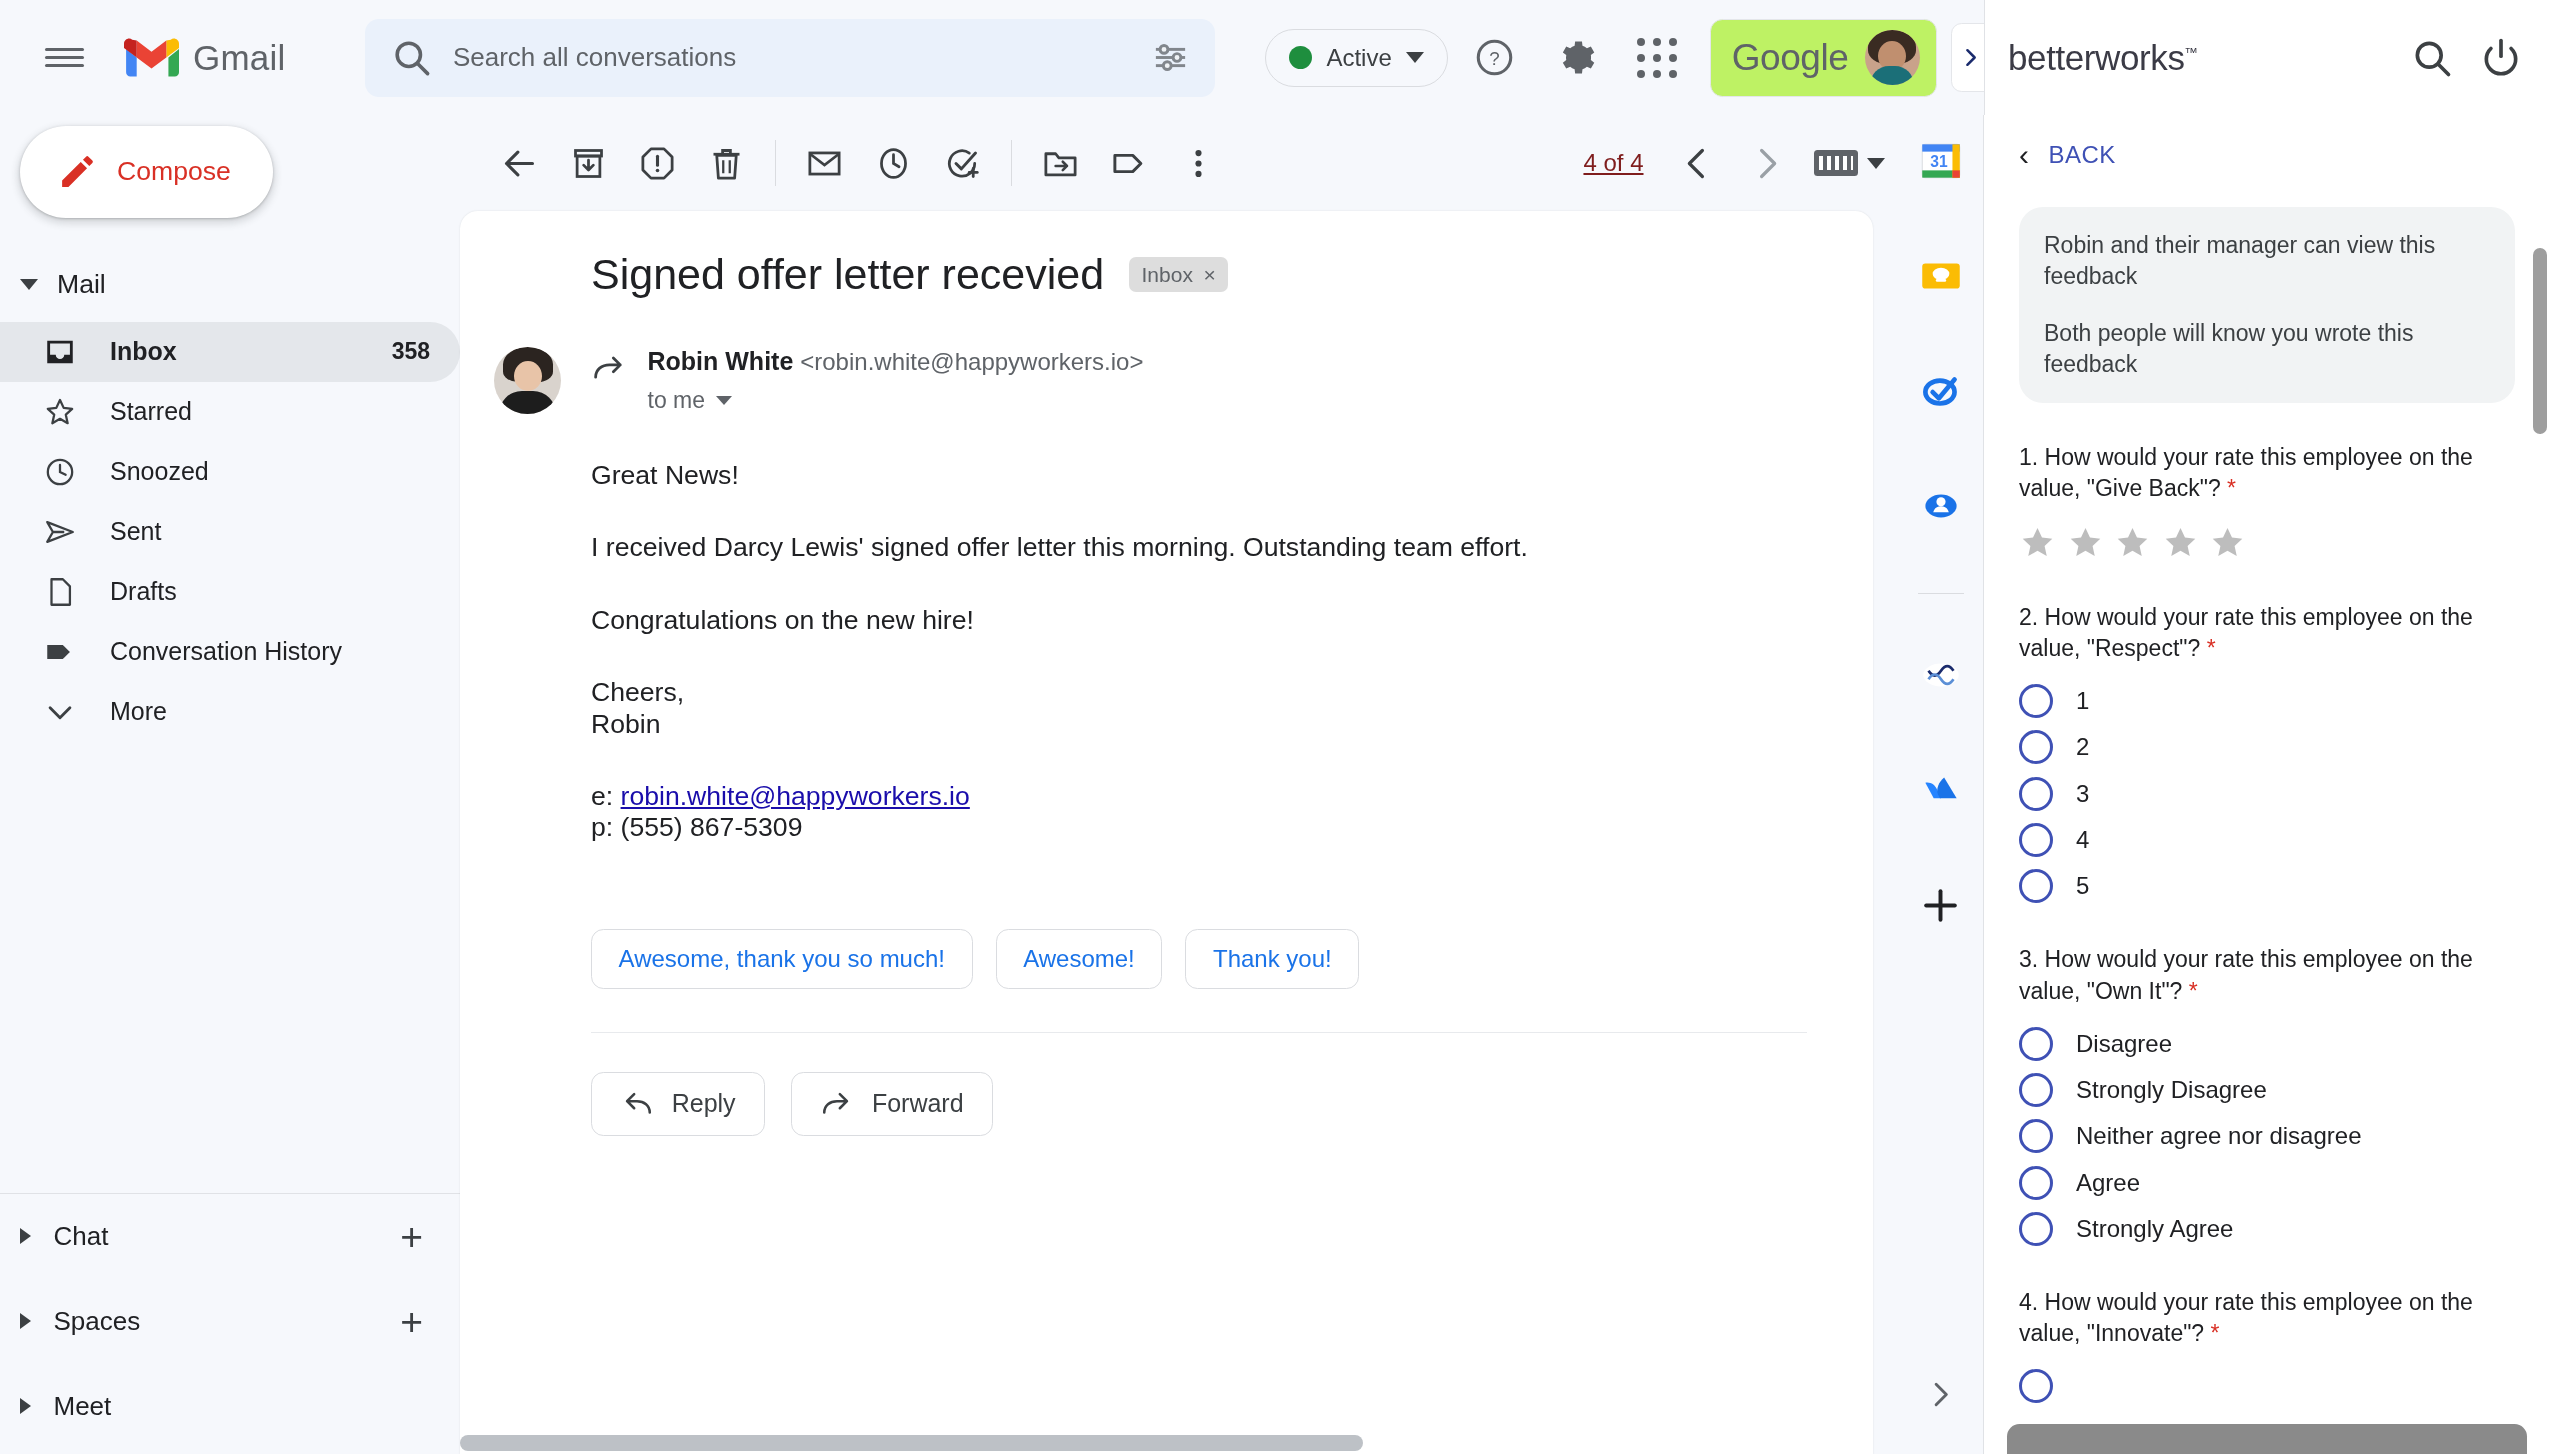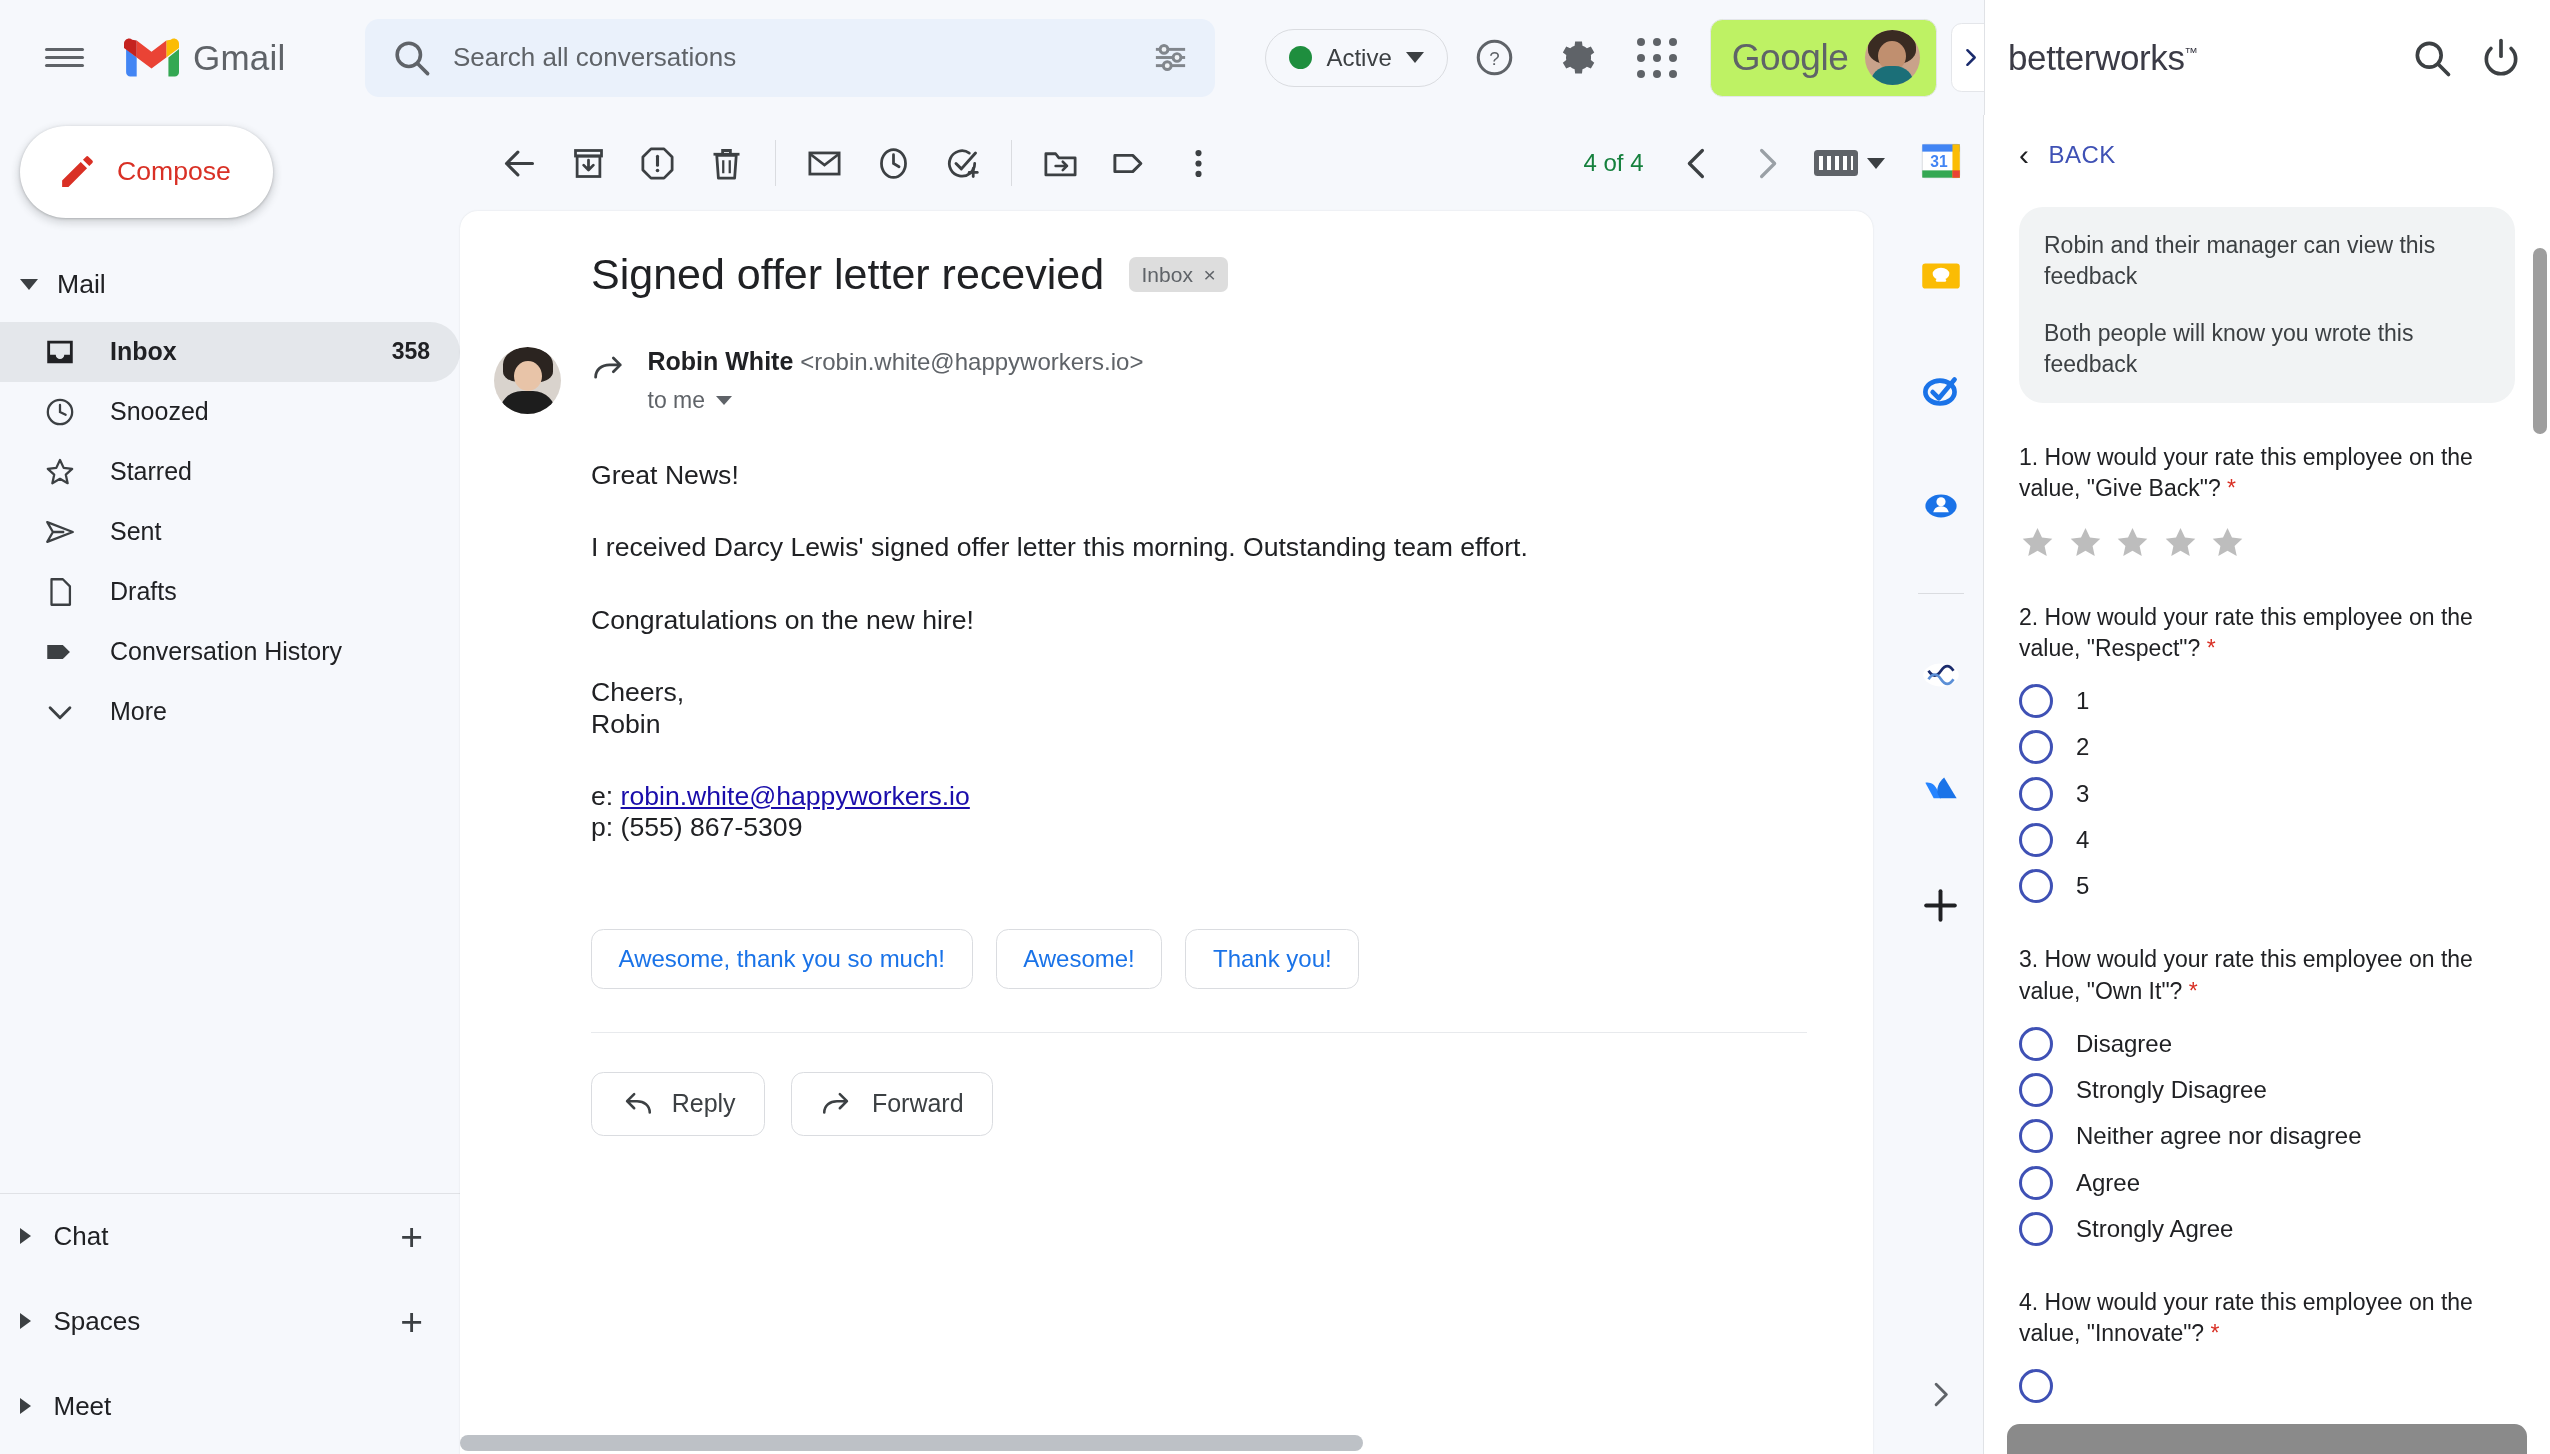--- a/index.html
+++ b/index.html
@@ -81,21 +81,21 @@
   .plus { font-size: 39px; color: #3c4043; line-height: 1; font-weight: 300; }
 
   
   .mainpane { flex: 1; min-width: 0; display: flex; flex-direction: column; background: #f6f8fc; position: relative; }
   .mailtoolbar { height: 96px; display: flex; align-items: center; padding-left: 25px; flex-shrink: 0; }
   .tbtn { width: 69px; height: 69px; border-radius: 50%; display: flex; align-items: center; justify-content: center;
           cursor: pointer; flex-shrink: 0; }
   .tbtn svg { width: 39px; height: 39px; }
   .tsep { width: 0.9px; height: 46px; background: #dadce0; margin: 0 14px; flex-shrink: 0; }
   .tb-spacer { flex: 1; }
-  .pager { font-size: 24px; color: #15803d; margin-right: 19.5px; }
+  .pager { font-size: 24px; color: #7f1d1d; margin-right: 19.5px; text-decoration: underline; }
   .kbd-box { width: 44px; height: 26.6px; border-radius: 3.5px; background: #5f6368; position: relative; }
   .kbd-box::after { content:""; position:absolute; left:5.3px; top:6.2px; right:5.3px; bottom:6.2px;
                     background: repeating-linear-gradient(to right,#fff 0 4.4px,transparent 4.4px 8px); }
 
   .msgcard { margin: 0 25px 0 0; margin-left: 0; background: #fff; border-radius: 17.7px 17.7px 0 0;
              flex: 1; min-height: 0; overflow: hidden; position: relative;
              box-shadow: 0 0.9px 1.8px rgba(60,64,67,.15); }
   .msgcard-inner { padding: 39px 66px 0 131px; }
   .subjrow { display: flex; align-items: center; gap: 25px; margin-bottom: 48px; }
   .subject { font-size: 43px; color: #202124; font-weight: 400; }
@@ -280,33 +280,33 @@
             <svg viewBox="0 0 24 24">
                 <path d="M3 4h18v16H3V4zm2 2v8h4a3 3 0 006 0h4V6H5z" fill="#202124"></path>
               </svg>
           </span>
           <span class="nlabel">Inbox</span>
           <span class="ncount">358</span>
         </div>
         <div class="navitem">
           <span class="nicon">
             <svg viewBox="0 0 24 24">
+                <path d="M12 3.5l2.6 5.6 6 .7-4.5 4.1 1.3 6-5.4-3.1-5.4 3.1 1.3-6L3.4 9.8l6-.7L12 3.5z" fill="none" stroke="#3c4043" stroke-width="1.6" stroke-linejoin="round"></path>
+              </svg>
+          </span>
+          <span class="nlabel">Starred</span>
+        </div>
+        <div class="navitem">
+          <span class="nicon">
+            <svg viewBox="0 0 24 24">
                 <circle cx="12" cy="12" r="8.6" fill="none" stroke="#3c4043" stroke-width="1.6"></circle>
                 <polyline points="12,7 12,12 16,14" fill="none" stroke="#3c4043" stroke-width="1.6" stroke-linecap="round"></polyline>
               </svg>
           </span>
           <span class="nlabel">Snoozed</span>
-        </div>
-        <div class="navitem">
-          <span class="nicon">
-            <svg viewBox="0 0 24 24">
-                <path d="M12 3.5l2.6 5.6 6 .7-4.5 4.1 1.3 6-5.4-3.1-5.4 3.1 1.3-6L3.4 9.8l6-.7L12 3.5z" fill="none" stroke="#3c4043" stroke-width="1.6" stroke-linejoin="round"></path>
-              </svg>
-          </span>
-          <span class="nlabel">Starred</span>
         </div>
         <div class="navitem">
           <span class="nicon">
             <svg viewBox="0 0 24 24">
                 <path d="M3 5l18 7-18 7 4-7-4-7zm4 7h8" fill="none" stroke="#3c4043" stroke-width="1.6" stroke-linejoin="round"></path>
               </svg>
           </span>
           <span class="nlabel">Sent</span>
         </div>
         <div class="navitem">

